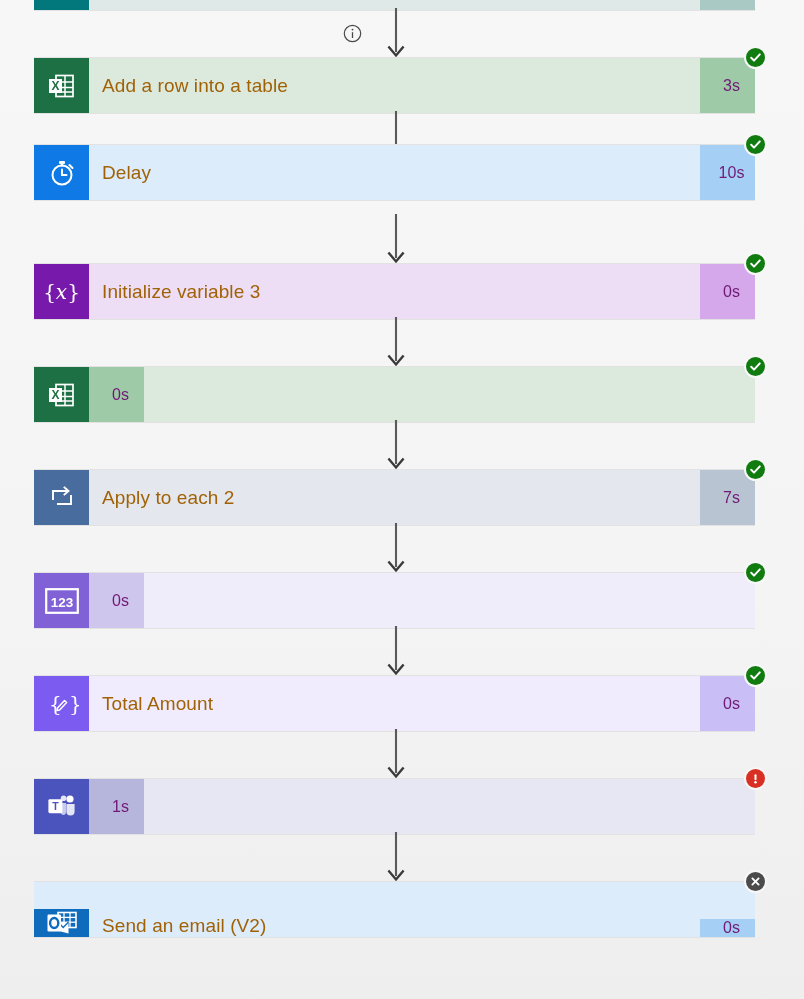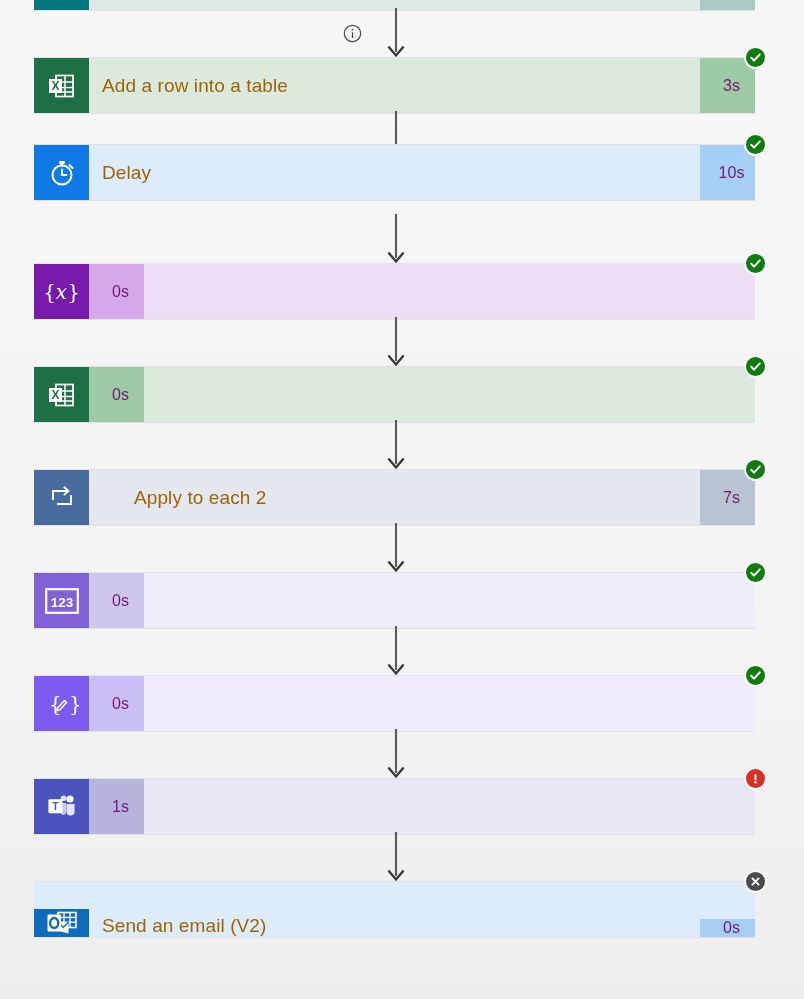--- a/index.html
+++ b/index.html
@@ -197,20 +197,23 @@
         <svg width="22" height="52" viewBox="0 0 22 52" aria-hidden="true">
         <line x1="11" y1="0" x2="11" y2="44" stroke="#5a5a5a" stroke-width="2.1"></line>
         <path d="M3.4 38.5 L11 47.5 L18.6 38.5" fill="none" stroke="#3a3a3a" stroke-width="2.4" stroke-linecap="butt" stroke-linejoin="miter"></path>
       </svg>
       </span>
     </div>
     <div class="step" style="top: 263px; background: rgb(237, 222, 245);">
       <div class="step-icon" style="background: rgb(119, 25, 170);">
         <span style="font-family: &quot;DejaVu Serif&quot;, serif; font-size: 20px; color: rgb(255, 255, 255); line-height: 1;">{<em style="font-family:'DejaVu Serif',serif;">x</em>}</span>
       </div>
+      <div class="step-body">
+        <span class="step-title">Initialize variable 3</span>
+      </div>
       <div class="step-duration" style="background: rgb(212, 168, 234);">0s</div>
       <div class="status-badge succeeded">
         <span style="display: flex; align-items: center; justify-content: center;">
           <svg width="13" height="13" viewBox="0 0 13 13" aria-hidden="true">
         <path d="M2.2 6.8 L5 9.6 L10.8 3.4" fill="none" stroke="#fff" stroke-width="2" stroke-linecap="round" stroke-linejoin="round"></path>
       </svg>
         </span>
       </div>
     </div>
     <div class="connector" style="top: 320px; height: 46px;">
@@ -245,21 +248,21 @@
       </div>
     </div>
     <div class="connector" style="top: 423px; height: 46px;">
       <span style="display: flex; align-items: center; justify-content: center;">
         <svg width="22" height="52" viewBox="0 0 22 52" aria-hidden="true">
         <line x1="11" y1="0" x2="11" y2="44" stroke="#5a5a5a" stroke-width="2.1"></line>
         <path d="M3.4 38.5 L11 47.5 L18.6 38.5" fill="none" stroke="#3a3a3a" stroke-width="2.4" stroke-linecap="butt" stroke-linejoin="miter"></path>
       </svg>
       </span>
     </div>
-    <div class="step" style="top: 469px; background: rgb(228, 232, 238); gap: 32px;">
+    <div class="step" style="top: 469px; background: rgb(228, 232, 238);">
       <div class="step-icon" style="background: rgb(72, 108, 158);">
         <span style="display: flex; align-items: center; justify-content: center;">
           <svg width="28" height="28" viewBox="0 0 28 28" aria-hidden="true">
         <path d="M5 16 L5 7 L20 7" fill="none" stroke="#fff" stroke-width="1.9" stroke-linejoin="miter"></path>
         <path d="M16.5 3.5 L20.5 7 L16.5 10.5" fill="none" stroke="#fff" stroke-width="1.9" stroke-linecap="square" stroke-linejoin="miter"></path>
         <path d="M23 11 L23 20 L9 20" fill="none" stroke="#fff" stroke-width="1.9" stroke-linejoin="miter"></path>
         <path d="M22.4 16.5 L22.4 22.5" fill="none" stroke="#fff" stroke-width="0"></path>
         <path d="M19.6 17.6 L23 21.2 L26.4 17.6" fill="none" stroke="#fff" stroke-width="0"></path>
       </svg>
         </span>
@@ -312,20 +315,23 @@
     </div>
     <div class="step" style="top: 675px; background: rgb(240, 236, 253);">
       <div class="step-icon" style="background: rgb(124, 92, 240);">
         <span style="display: flex; align-items: center; justify-content: center;">
           <svg width="34" height="30" viewBox="0 0 34 30" aria-hidden="true">
         <text x="4" y="22" font-family="'DejaVu Serif',serif" font-size="20" fill="#fff">{</text>
         <text x="24" y="22" font-family="'DejaVu Serif',serif" font-size="20" fill="#fff">}</text>
         <path d="M12.5 19 L19.5 11.5 L21.6 13.5 L14.6 21 L12 21.6 Z" fill="none" stroke="#fff" stroke-width="1.5" stroke-linejoin="round"></path>
       </svg>
         </span>
+      </div>
+      <div class="step-body">
+        <span class="step-title">Total Amount</span>
       </div>
       <div class="step-duration" style="background: rgb(201, 190, 245);">0s</div>
       <div class="status-badge succeeded">
         <span style="display: flex; align-items: center; justify-content: center;">
           <svg width="13" height="13" viewBox="0 0 13 13" aria-hidden="true">
         <path d="M2.2 6.8 L5 9.6 L10.8 3.4" fill="none" stroke="#fff" stroke-width="2" stroke-linecap="round" stroke-linejoin="round"></path>
       </svg>
         </span>
       </div>
     </div>

